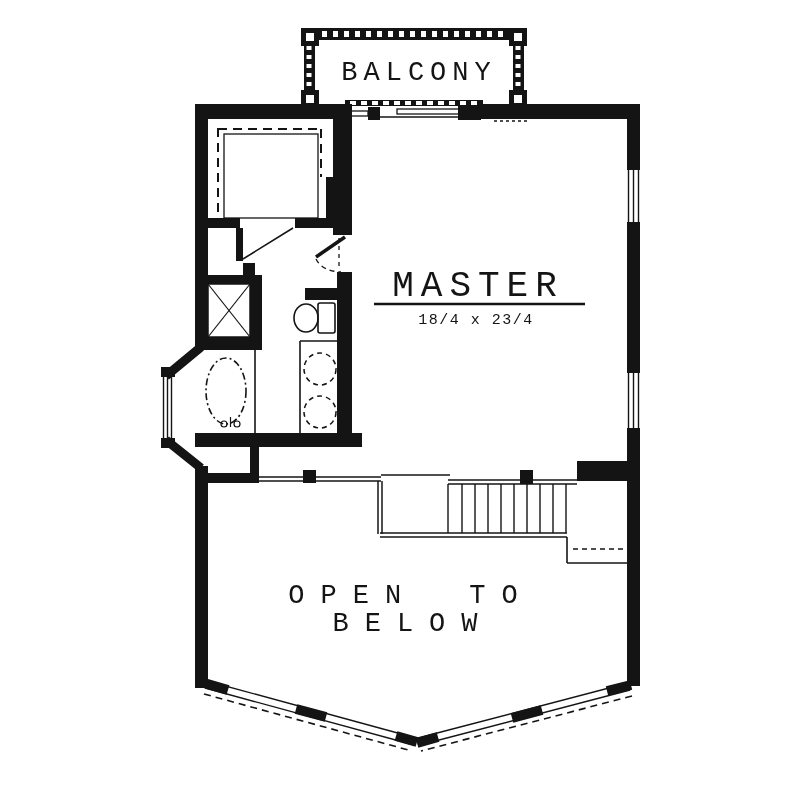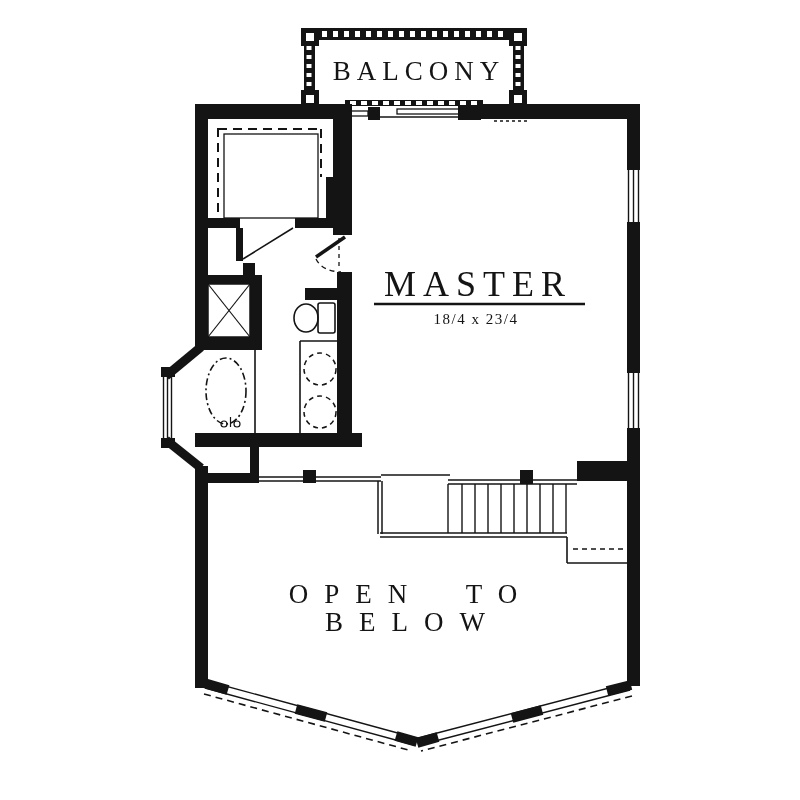--- a/index.html
+++ b/index.html
@@ -1,17 +1,17 @@
 <!DOCTYPE html>
 <html><head>
 <meta charset="utf-8">
 <style>
   html,body{margin:0;padding:0;background:#ffffff;}
   .page{position:relative;width:800px;height:800px;background:#ffffff;overflow:hidden;
-        font-family:Liberation Serif, serif;}
+        font-family:Liberation Mono, monospace;}
   svg{position:absolute;left:0;top:0;}
   svg text{fill:#141414;}
   .ink{fill:#141414;}
   .ln{stroke:#141414;fill:none;}
 </style>
 </head>
 <body>
 
 <div class="page">
 <svg width="800" height="800" viewBox="0 0 800 800">

